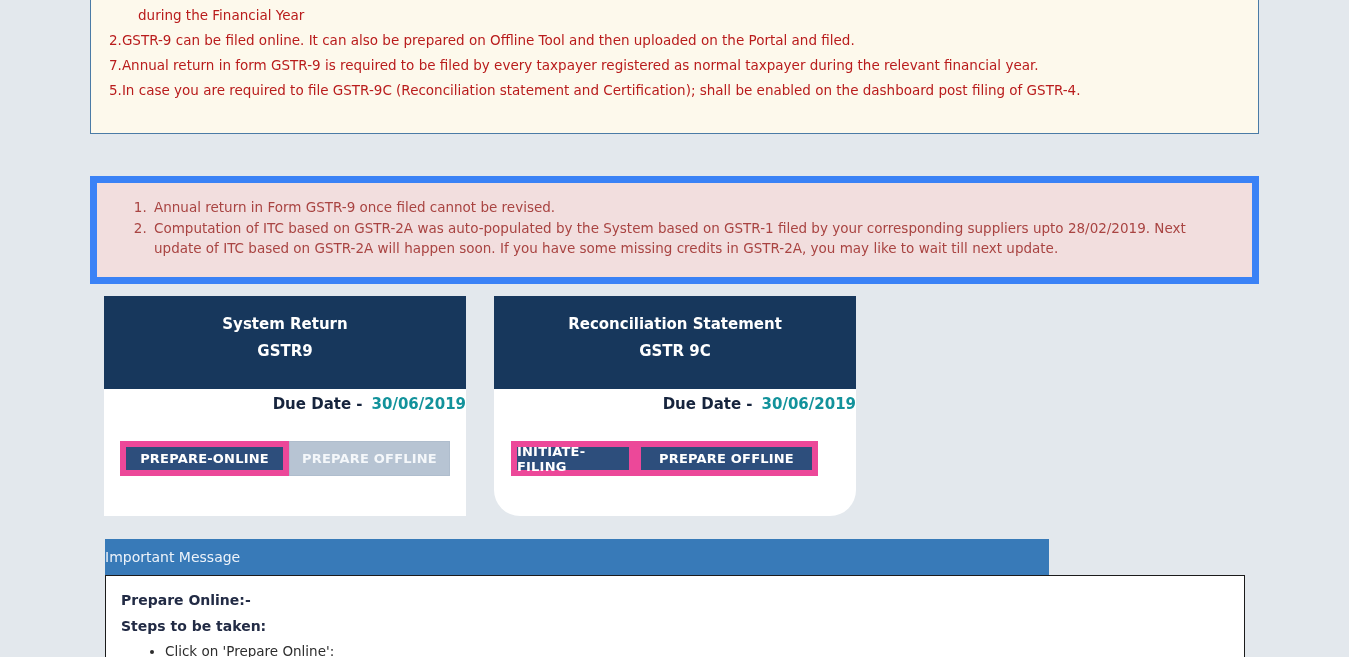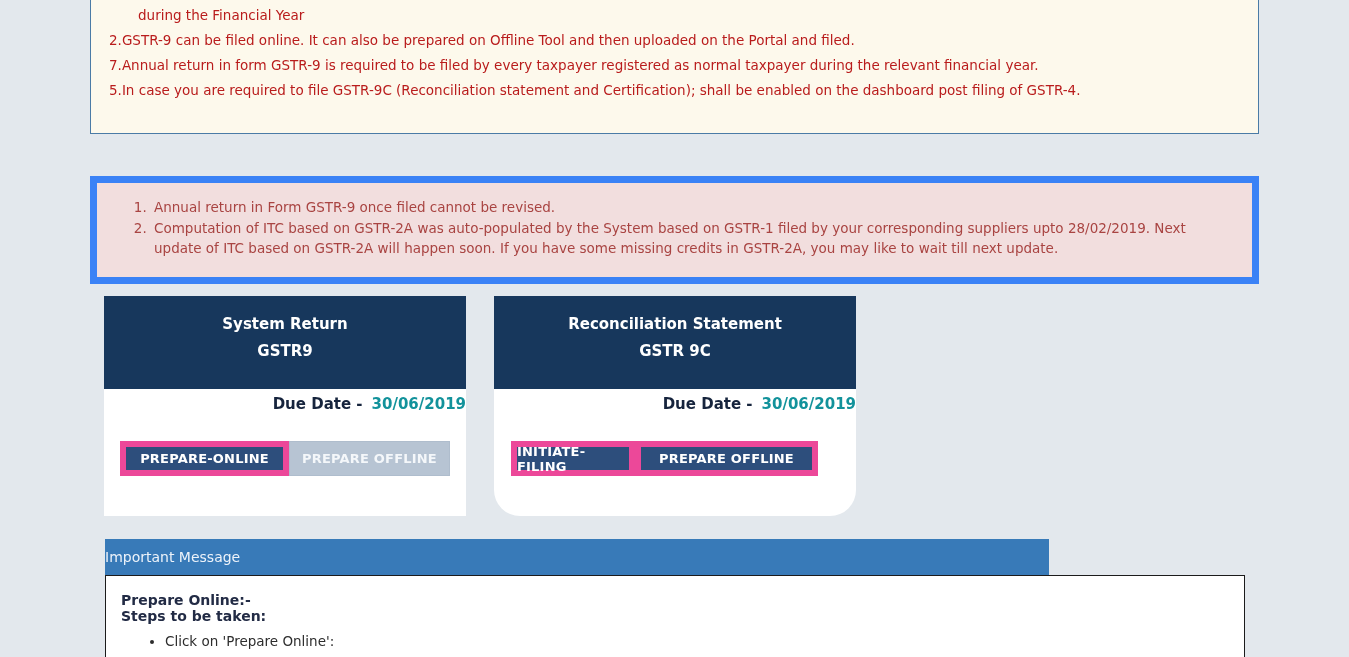--- a/index.html
+++ b/index.html
@@ -58,21 +58,21 @@
     position: absolute; left: 105px; top: 539px; width: 944px; height: 36px;
     background: #387ab8; color: #edf3fa; font-size: 14px;
     display: flex; align-items: center; justify-content: flex-start;
   }
   .msg-panel {
     position: absolute; left: 105px; top: 575px; width: 1140px; height: 140px;
     background: #ffffff; border: 1px solid #1b1b1b;
   }
   .msg-panel-inner { padding: 16px 20px 0 15px; }
   .msg-h { font-size: 14px; font-weight: bold; color: #222b45; line-height: 16px; }
-  .msg-h2 { }
+  .msg-h2 { margin-top: 10px; }
   .msg-panel ul { margin: 9px 0 0 0; padding-left: 44px; font-size: 13.5px; color: #2d2d2d; }
   .msg-panel li { line-height: 17px; }
 </style>
 </head>
 <body>
 
 <div class="info-box">
   <div class="info-lines">
     <div class="iline indent">during the Financial Year</div>
     <div class="iline">2.GSTR-9 can be filed online. It can also be prepared on Offline Tool and then uploaded on the Portal and filed.</div>

